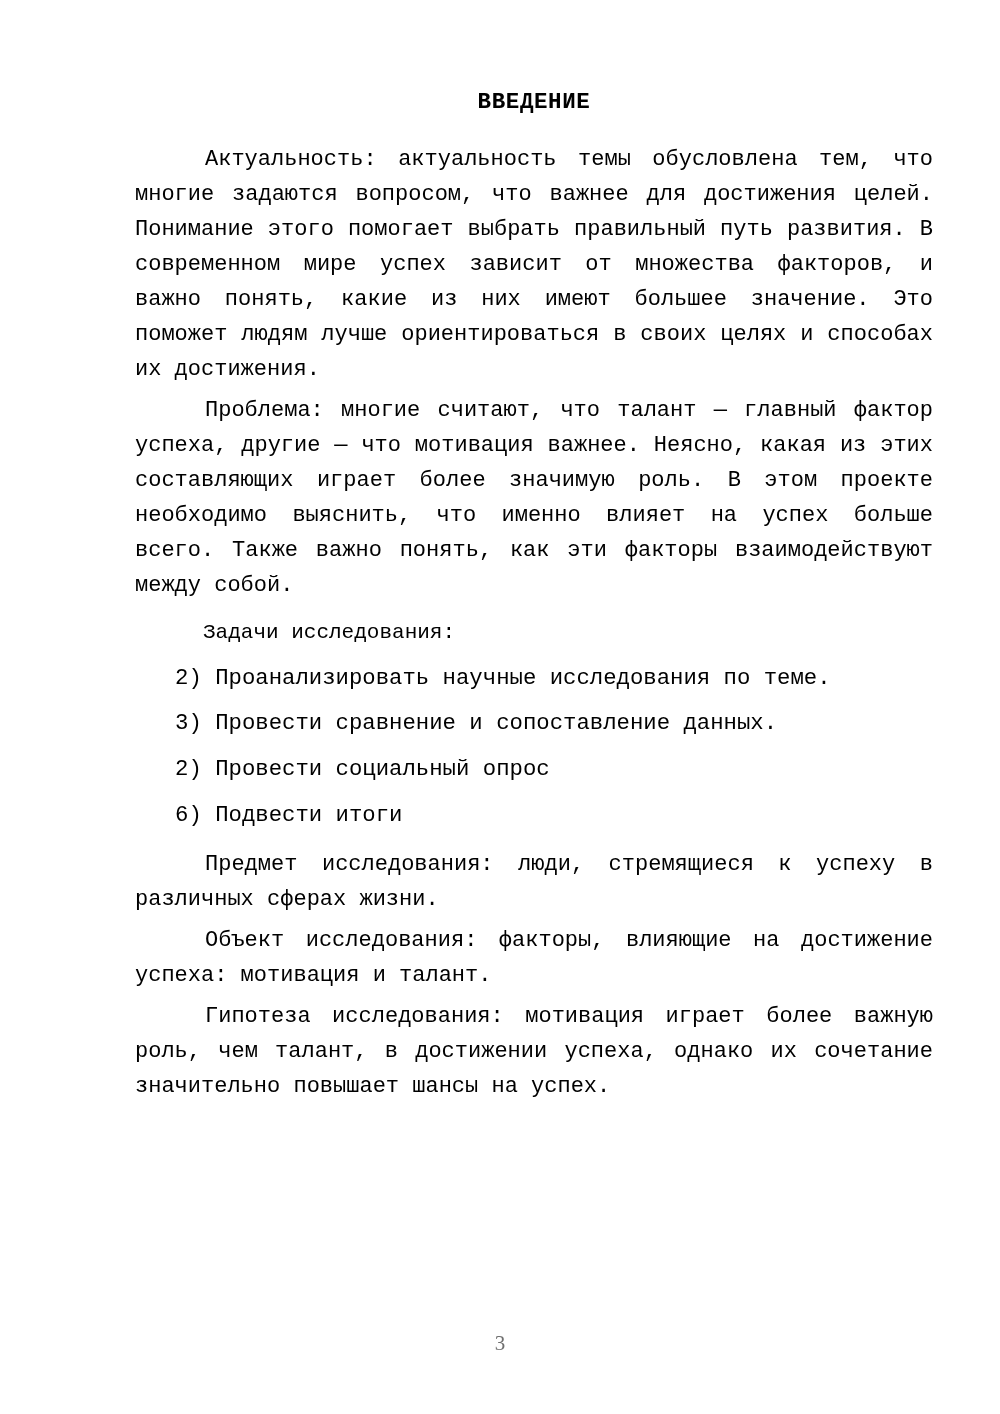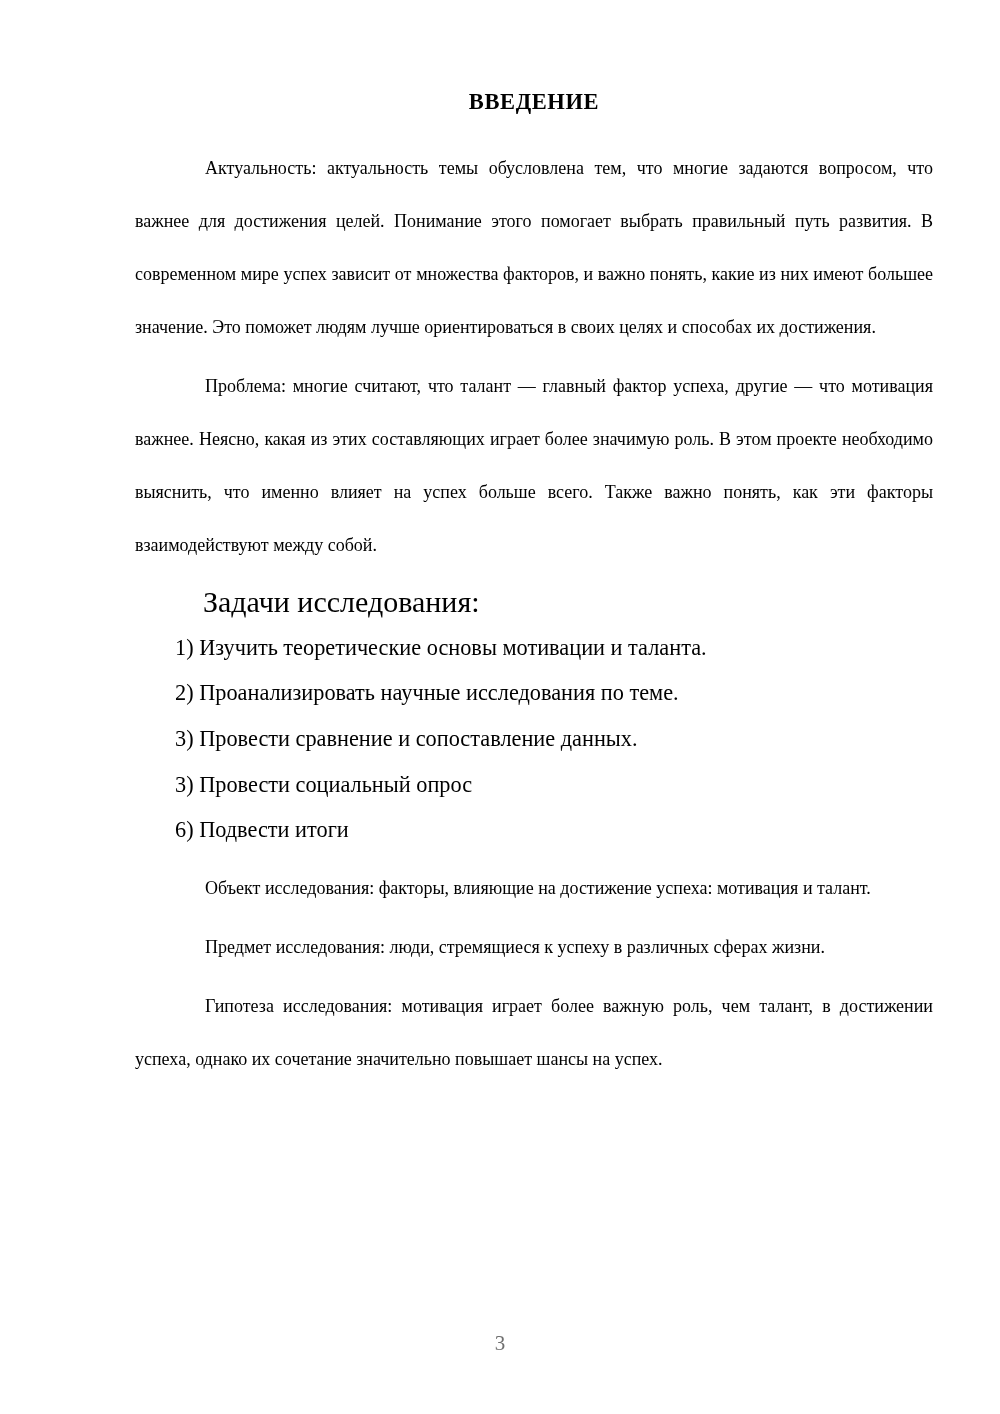--- a/index.html
+++ b/index.html
@@ -20,41 +20,42 @@
     left: 0; top: 0;
     width: 1000px;
     height: 1414px;
     background: #fff;
   }
   .content {
     position: absolute;
     left: 135px;
     top: 88px;
     width: 798px;
+    font-family: Liberation Mono, monospace;
   }
   .doc-heading {
     font-size: 22.5px;
     font-weight: bold;
     text-align: center;
     letter-spacing: 0.6px;
     margin: 0 0 26px 0;
     line-height: 1.25;
   }
   .para {
-    font-size: 18px;
-    line-height: 53px;
+    font-size: 22px;
+    line-height: 35px;
     text-align: justify;
     text-justify: inter-word;
     text-indent: 70px;
     margin: 0 0 6px 0;
     -webkit-hyphens: none;
     hyphens: none;
   }
   .list-head {
-    font-size: 30px;
+    font-size: 21px;
     line-height: 39.6px;
     text-align: left;
     text-indent: 68px;
     margin: 10px 0 6px 0;
   }
   .list {
     margin: 0;
     padding: 0;
     list-style: none;
   }
@@ -87,32 +88,31 @@
     <h1 class="doc-heading">ВВЕДЕНИЕ</h1>
 
     <p class="para">Актуальность: актуальность темы обусловлена тем, что многие задаются вопросом, что важнее для достижения целей. Понимание этого помогает выбрать правильный путь развития. В современном мире успех зависит от множества факторов, и важно понять, какие из них имеют большее значение. Это поможет людям лучше ориентироваться в своих целях и способах их достижения.</p>
 
     <p class="para">Проблема: многие считают, что талант — главный фактор успеха, другие — что мотивация важнее. Неясно, какая из этих составляющих играет более значимую роль. В этом проекте необходимо выяснить, что именно влияет на успех больше всего. Также важно понять, как эти факторы взаимодействуют между собой.</p>
 
 
     <p class="list-head">Задачи исследования:</p>
 
     <ol class="list">
-      <li class="list-item">1) Изучить теоретические основы мотивации и таланта.</li>
       <li class="list-item">2) Проанализировать научные исследования по теме.</li>
       <li class="list-item">3) Провести сравнение и сопоставление данных.</li>
-      <li class="list-item">3) Провести социальный опрос</li>
+      <li class="list-item">2) Провести социальный опрос</li>
       <li class="list-item">6) Подвести итоги</li>
     </ol>
 
     <div class="spacer-sm"></div>
 
+    <p class="para">Предмет исследования: люди, стремящиеся к успеху в различных сферах жизни.</p>
+
     <p class="para">Объект исследования: факторы, влияющие на достижение успеха: мотивация и талант.</p>
-
-    <p class="para">Предмет исследования: люди, стремящиеся к успеху в различных сферах жизни.</p>
 
     <p class="para">Гипотеза исследования: мотивация играет более важную роль, чем талант, в достижении успеха, однако их сочетание значительно повышает шансы на успех.</p>
 
 
 
   </div>
 
   <div class="page-number">3</div>
 </div>
 

